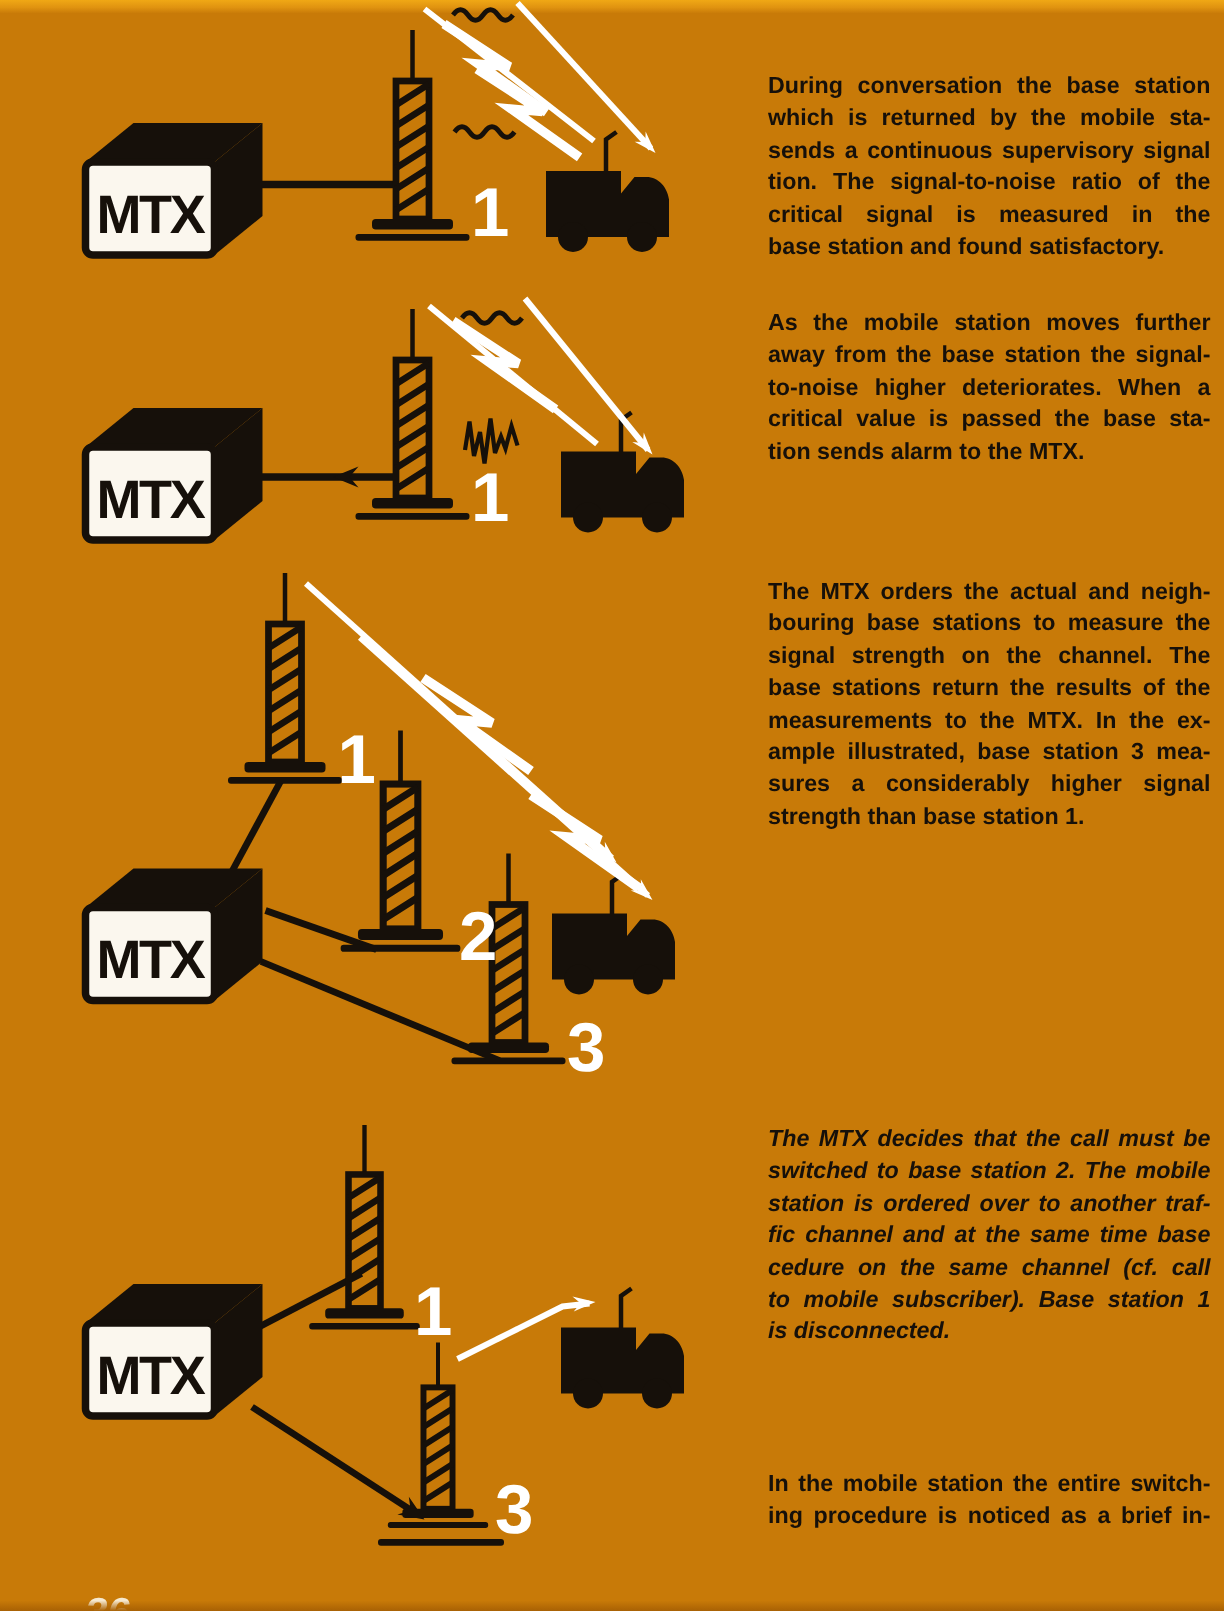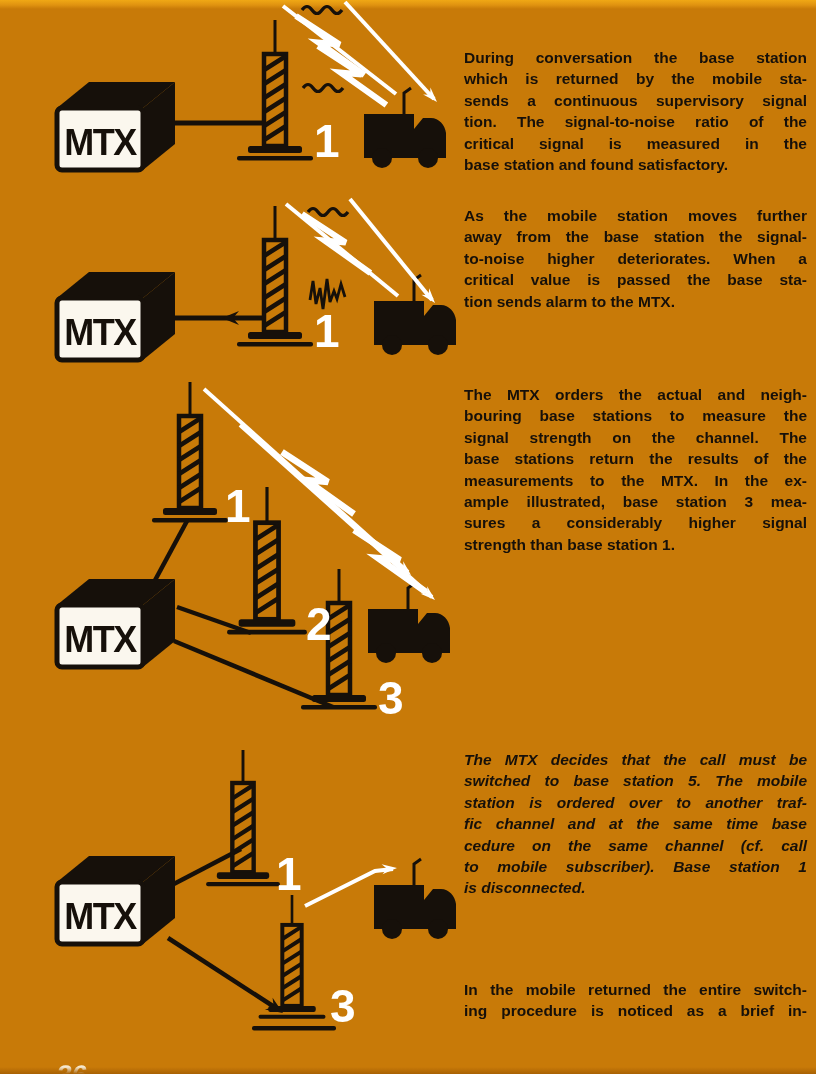--- a/index.html
+++ b/index.html
@@ -9,21 +9,21 @@
     font-family:"Liberation Sans",sans-serif;
   }
   #topstrip{position:absolute;left:0;top:0;width:816px;height:9px;
     background:linear-gradient(180deg,#f0a815 0%,#e09310 55%,#c87a08 100%);}
   #bottomstrip{position:absolute;left:0;bottom:0;width:816px;height:7px;
     background:linear-gradient(180deg,rgba(200,122,8,0) 0%,#a86104 100%);}
   .textblock{
     position:absolute;left:464px;width:343px;
     color:#16100a;font-size:15.5px;line-height:21.4px;font-weight:bold;
   }
-  .textblock .line{text-align:justify;text-align-last:justify;}
+  .textblock .line{text-align:justify;text-align-last:justify;margin-left:48px;}
   .textblock .line.last{text-align-last:left;}
   #p1{top:47px;} #p2{top:205px;} #p3{top:384px;} #p4{top:749px;font-style:italic;} #p5{top:979px;}
   #art{position:absolute;left:0;top:0;}
   .num{font-family:"Liberation Sans",sans-serif;font-weight:bold;font-size:46px;fill:#ffffff;}
   #pagenum{
     position:absolute;left:57px;top:1060px;color:#f6e9cf;
     font-size:27px;font-weight:bold;transform:skewX(-8deg);
   }
 </style>
 </head>
@@ -155,27 +155,27 @@
       <div class="line">bouring base stations to measure the</div>
       <div class="line">signal strength on the channel. The</div>
       <div class="line">base stations return the results of the</div>
       <div class="line">measurements to the MTX. In the ex-</div>
       <div class="line">ample illustrated, base station 3 mea-</div>
       <div class="line">sures a considerably higher signal</div>
       <div class="line last">strength than base station 1.</div>
     </div>
   <div id="p4" class="textblock">
       <div class="line">The MTX decides that the call must be</div>
-      <div class="line">switched to base station 5. The mobile</div>
+      <div class="line">switched to base station 2. The mobile</div>
       <div class="line">station is ordered over to another traf-</div>
       <div class="line">fic channel and at the same time base</div>
       <div class="line">cedure on the same channel (cf. call</div>
       <div class="line">to mobile subscriber). Base station 1</div>
       <div class="line last">is disconnected.</div>
     </div>
   <div id="p5" class="textblock">
-      <div class="line">In the mobile returned the entire switch-</div>
+      <div class="line">In the mobile station the entire switch-</div>
       <div class="line">ing procedure is noticed as a brief in-</div>
     </div>
 
   <div id="pagenum">36</div>
   <div id="bottomstrip"></div>
 </div>
 
 </body></html>

